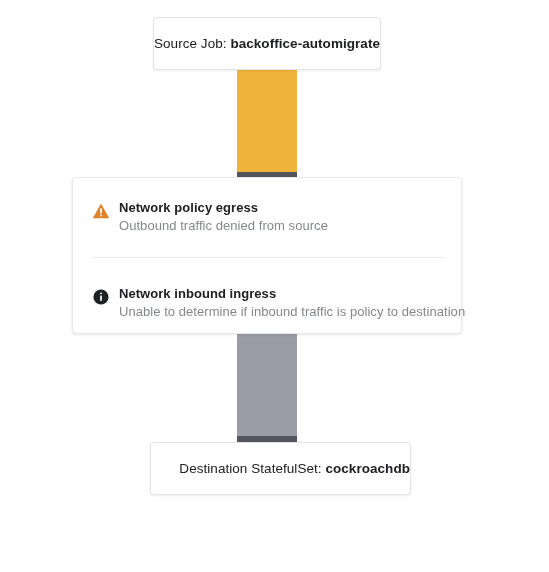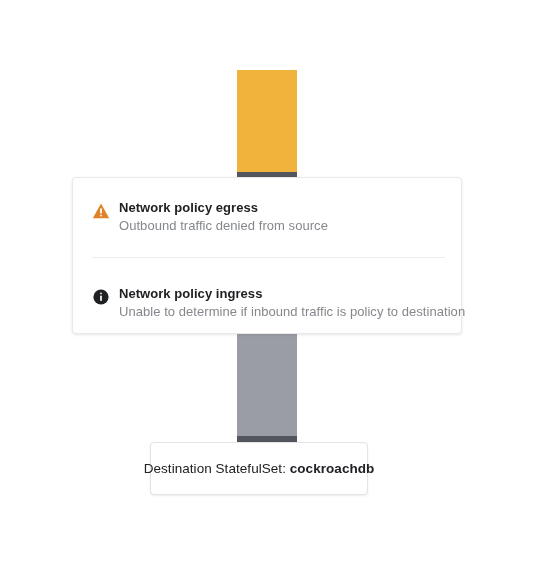--- a/index.html
+++ b/index.html
@@ -90,22 +90,23 @@
 
   #source-node {
     left: 153px;
     top: 17px;
     width: 228px;
     height: 53px;
   }
   #destination-node {
     left: 150px;
     top: 442px;
-    width: 218px;
+    width: 261px;
     height: 53px;
+    justify-content: flex-end;
   }
 
   
   #findings-card {
     position: absolute;
     left: 72px;
     top: 177px;
     width: 390px;
     height: 157px;
     background: #ffffff;
@@ -162,20 +163,23 @@
     width: 353px;
     height: 1px;
     background: #ececec;
   }
 </style>
 </head>
 <body>
 
 <div id="stage">
 
+  <div class="node-card" id="source-node">
+    <span class="node-label"><span class="prefix">Source Job: </span><span class="value">backoffice-automigrate</span></span>
+  </div>
 
   <div class="connector" id="connector-top">
     <div class="shaft" style="background: rgb(240, 180, 60);"></div>
     <div class="cap" style="background: rgb(83, 86, 94);"></div>
   </div>
 
   <div id="findings-card">
 
     <div class="finding-row" id="finding-egress">
       <svg class="finding-icon" viewBox="0 0 18 18">
@@ -191,21 +195,21 @@
 
     <div id="findings-divider"></div>
 
     <div class="finding-row" id="finding-ingress">
       <svg class="finding-icon" viewBox="0 0 18 18">
         <circle cx="9" cy="9" r="7.6" fill="#202124"></circle>
         <rect x="8.15" y="7.6" width="1.7" height="5.4" rx="0.7" fill="#ffffff"></rect>
         <rect x="8.15" y="4.4" width="1.7" height="1.9" rx="0.85" fill="#ffffff"></rect>
       </svg>
       <span class="finding-text">
-        <span class="finding-title">Network policy ingress</span>
+        <span class="finding-title">Network inbound ingress</span>
         <span class="finding-desc">Unable to determine if inbound traffic is policy to destination</span>
       </span>
     </div>
 
   </div>
 
   <div class="connector" id="connector-bottom">
     <div class="shaft" style="background: rgb(154, 157, 166);"></div>
     <div class="cap" style="background: rgb(83, 86, 94);"></div>
   </div>

